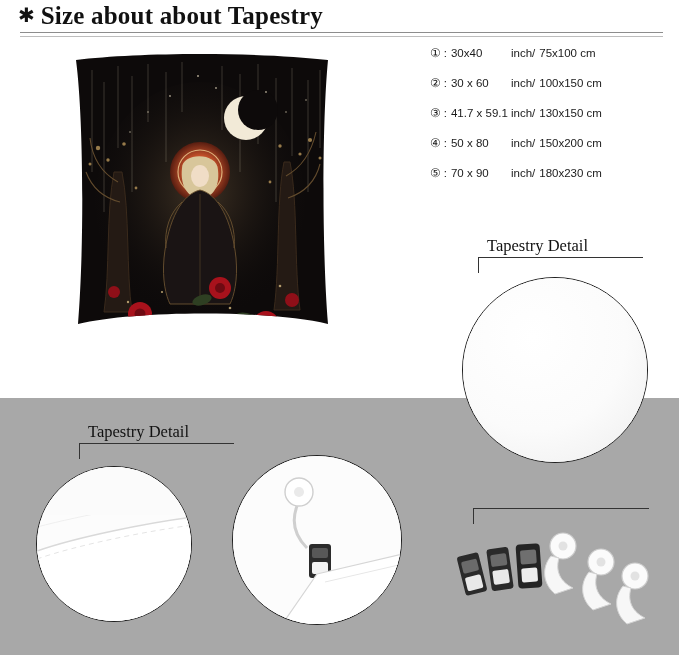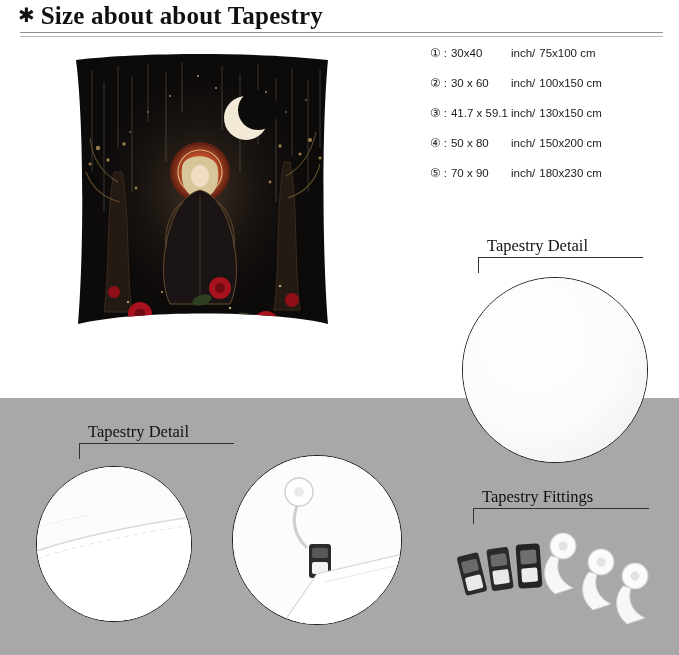--- a/index.html
+++ b/index.html
@@ -361,21 +361,20 @@
         <rect x="76" y="88" width="22" height="34" rx="3" fill="#2b2b2b"></rect>
         <rect x="79" y="92" width="16" height="10" rx="2" fill="#585858"></rect>
         <rect x="79" y="106" width="16" height="12" rx="2" fill="#f2f2f2"></rect>
       </g>
 
       <path d="M84,118 L170,98 L170,170 L48,170 Z" fill="#ffffff" stroke="#d6d6d6" stroke-width="1.2"></path>
       <path d="M92,126 L170,108" stroke="#e7e7e7" stroke-width="1" fill="none"></path>
     </svg>
   </div>
 
-  <div class="sec-label lbl-fittings">Tapestry Fittings</div>
   <div class="label-rule rule-fittings"></div>
   <div class="bracket brk-fittings"></div>
 
   <div class="fittings">
     <svg width="210" height="110" viewBox="0 0 210 110" aria-hidden="true">
 
       <g>
         <rect x="6" y="36" width="22" height="40" rx="3" fill="#2a2a2a" transform="rotate(-14 17 56)"></rect>
         <rect x="9" y="42" width="16" height="12" rx="2" fill="#6a6a6a" transform="rotate(-14 17 56)"></rect>
         <rect x="9" y="58" width="16" height="14" rx="2" fill="#e9e9e9" transform="rotate(-14 17 56)"></rect>

